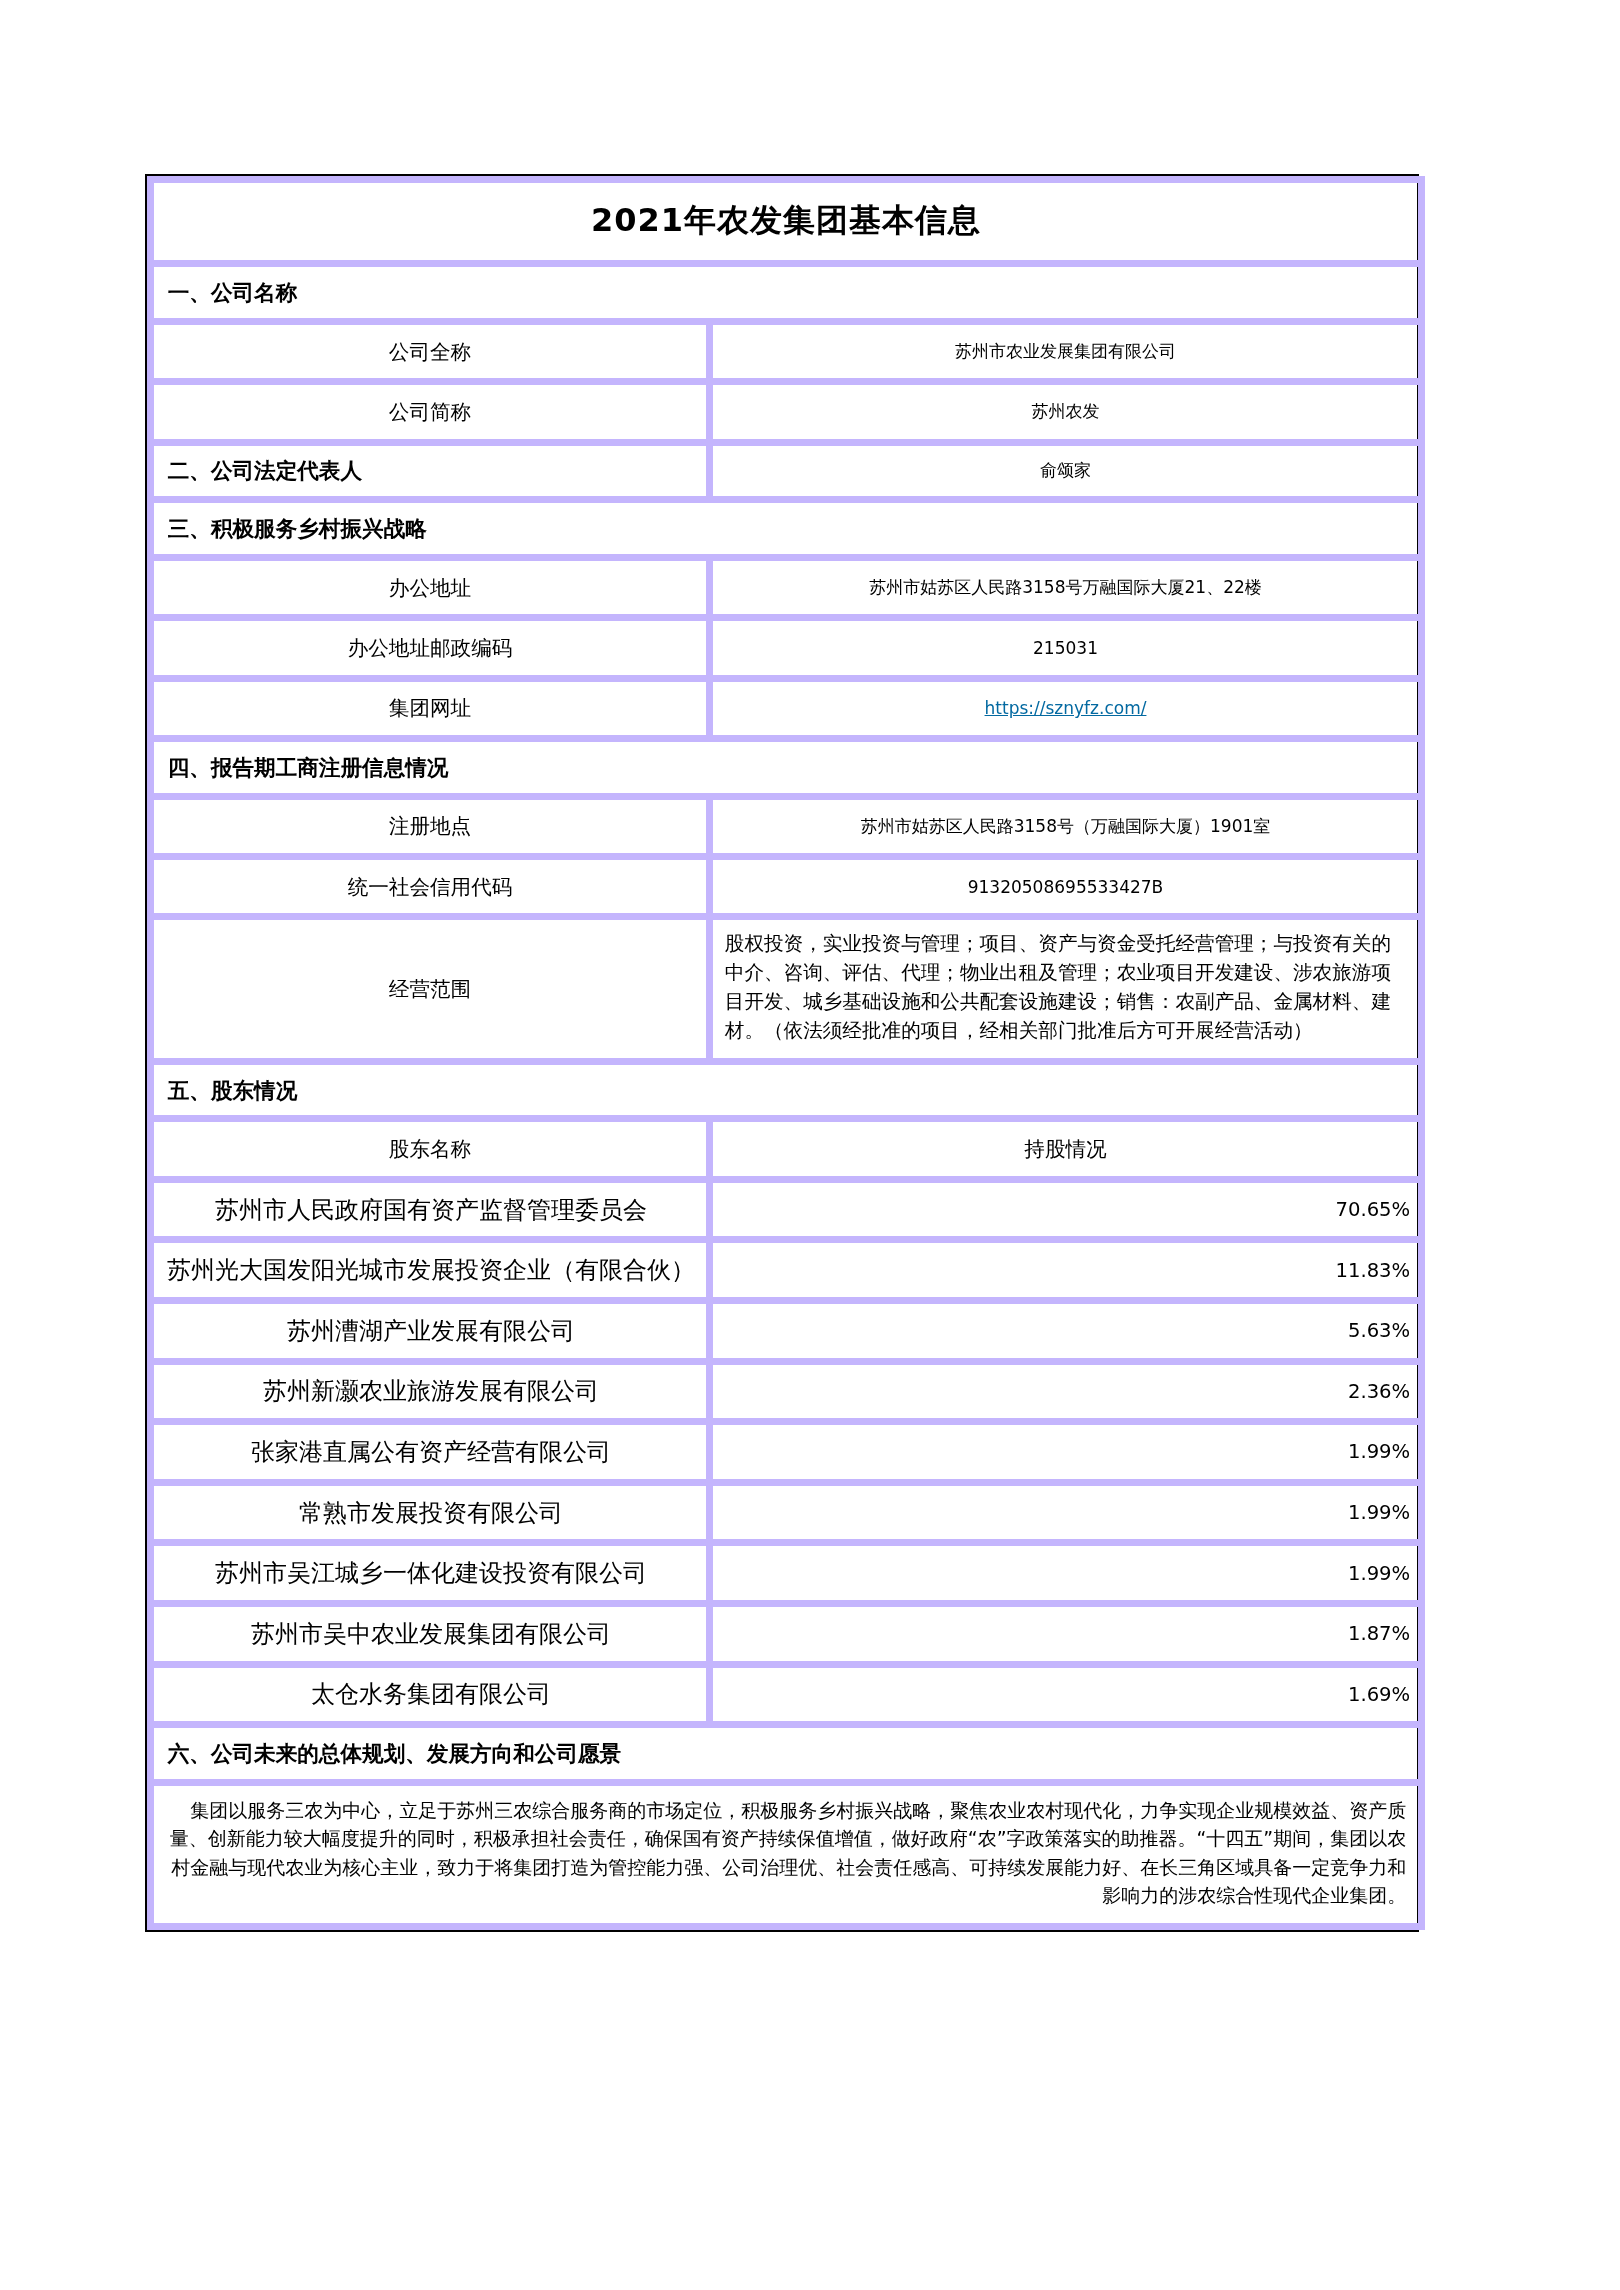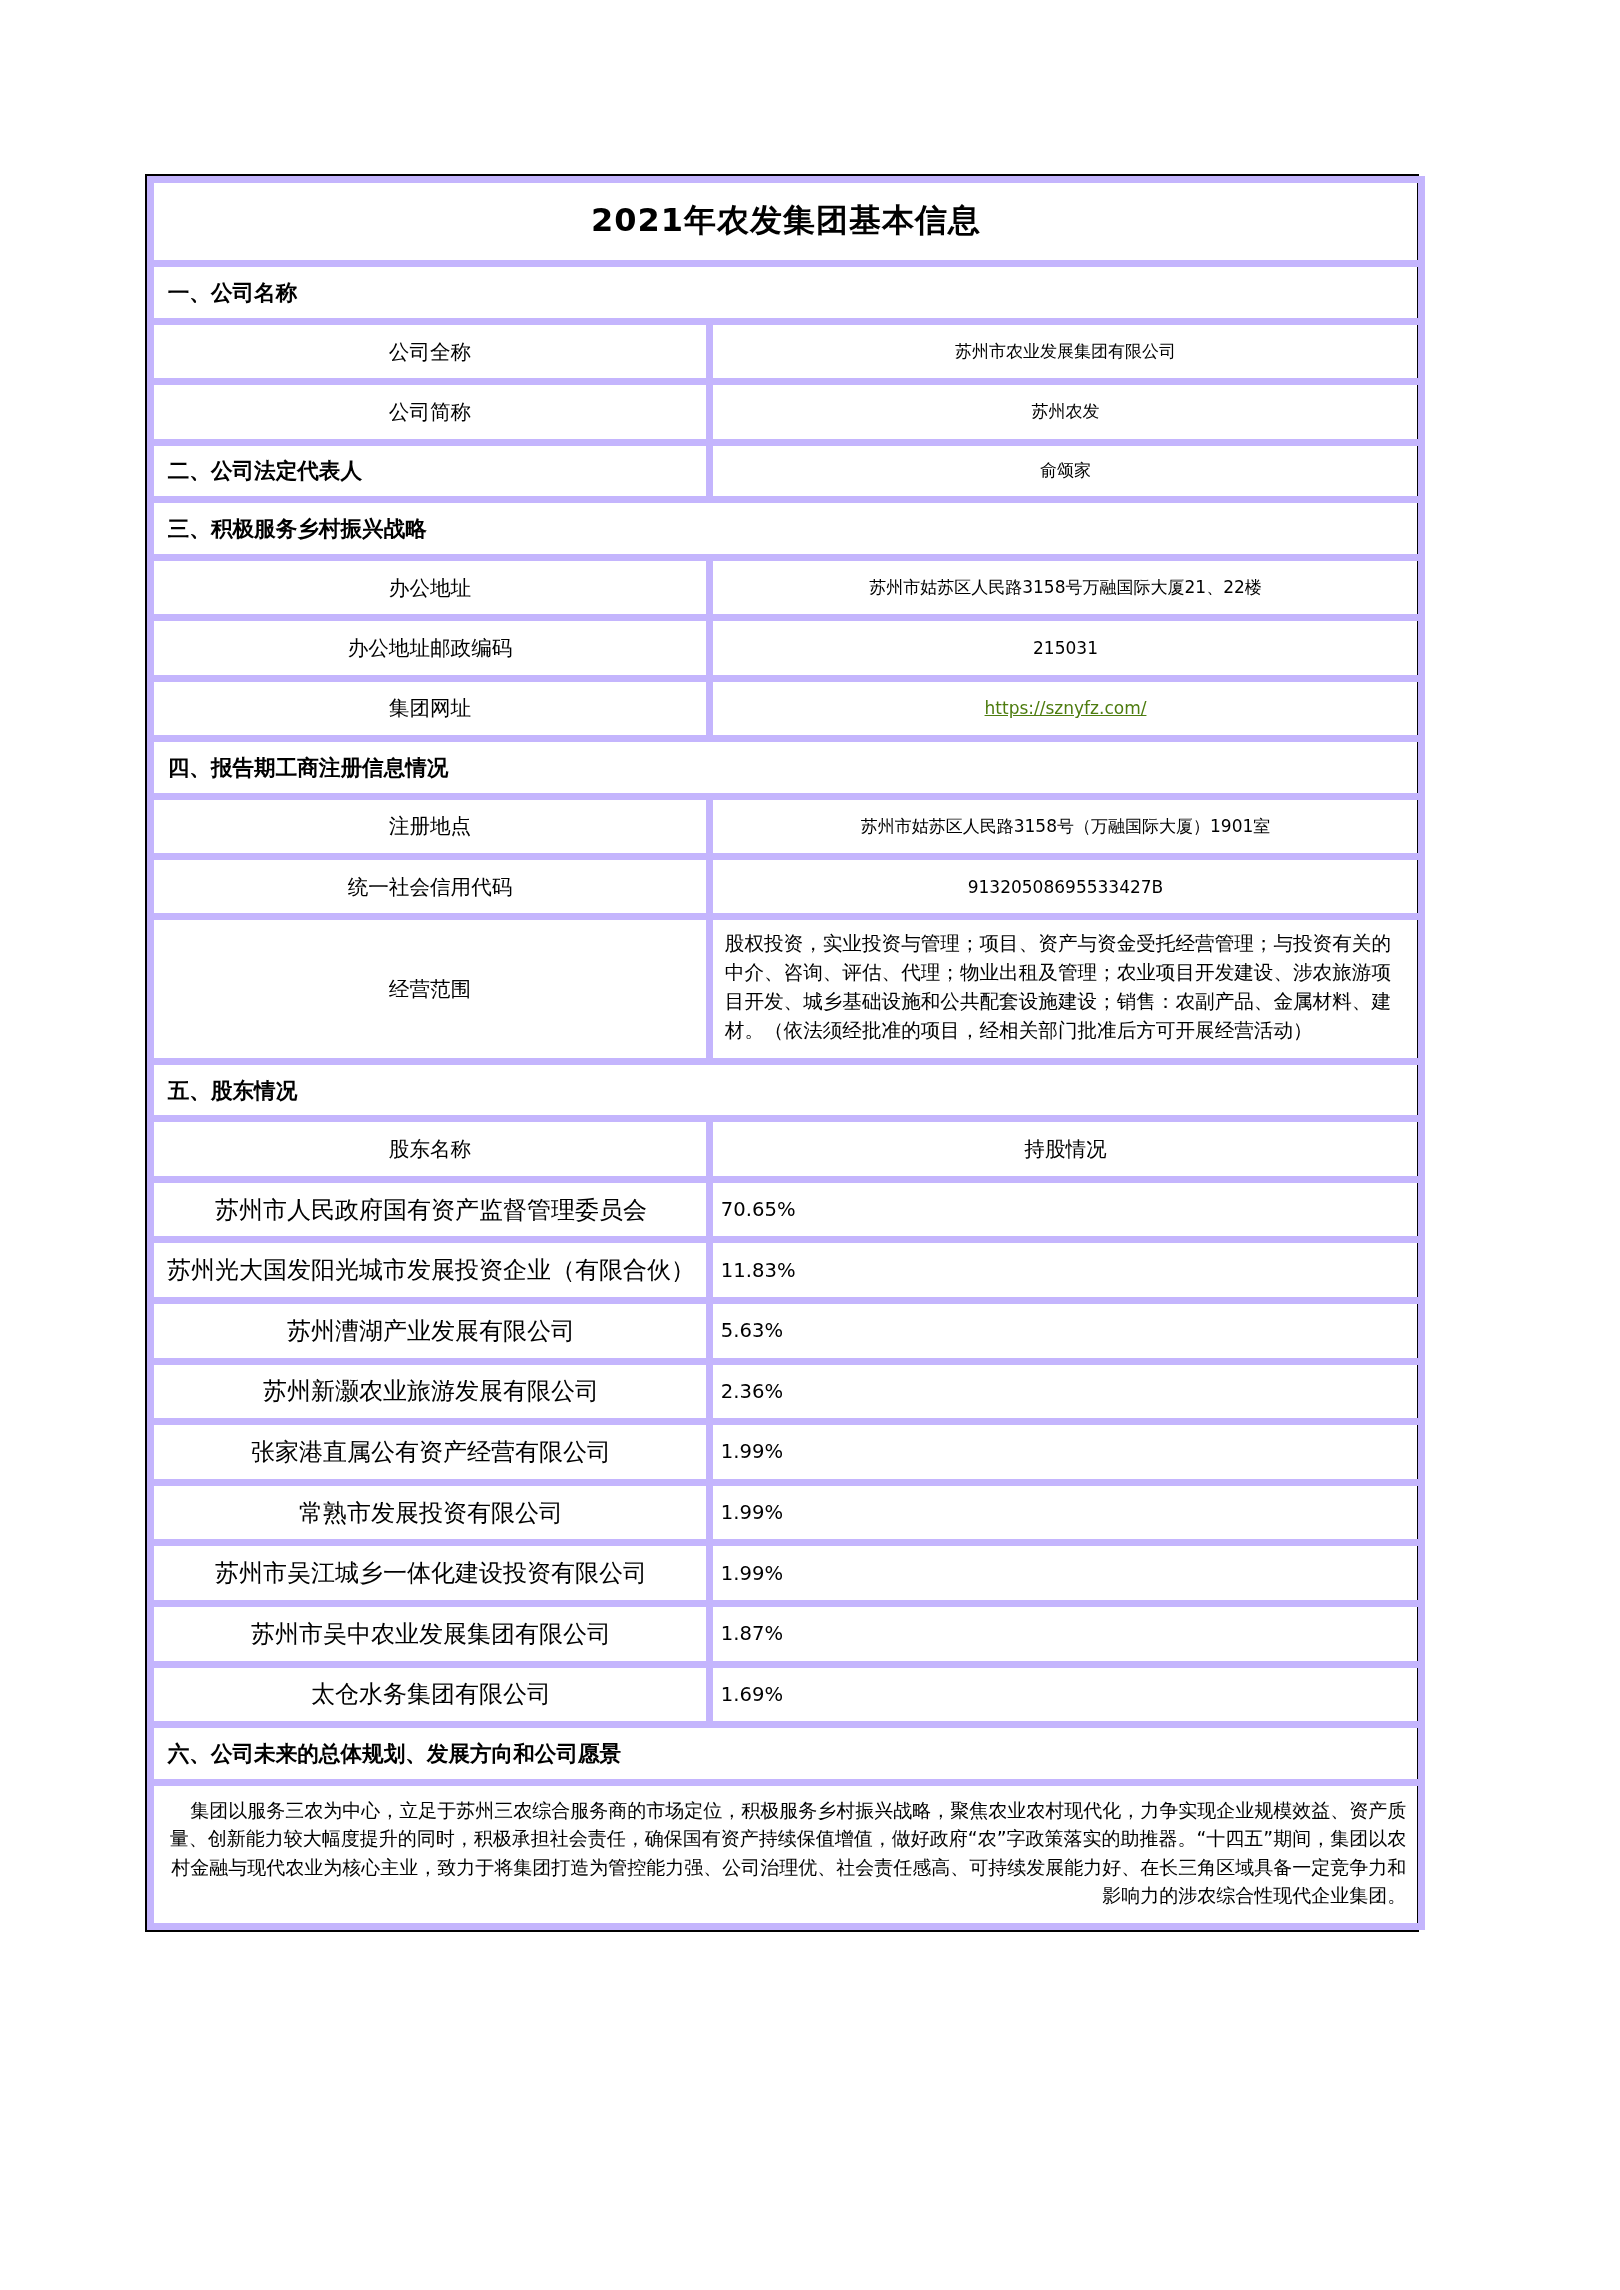--- a/index.html
+++ b/index.html
@@ -58,21 +58,21 @@
     font-size: 20.6px;
     padding: 12.7px 7.8px !important;
   }
   
   .value-cell {
     text-align: center;
     font-size: 17px;
     padding: 12.7px 7.8px !important;
   }
   .link {
-    color: #4d7c0f;
+    color: #0369a1;
     text-decoration: underline;
   }
   .scope-cell {
     text-align: left;
     font-size: 19.6px;
     line-height: 1.48;
     padding: 9.8px 11.8px 11.8px 11.8px !important;
     white-space: pre-wrap;
     margin-left: 24px;
   }
@@ -80,21 +80,21 @@
     text-align: center;
     font-size: 20.6px;
     padding: 12.7px 7.8px !important;
   }
   .shareholder-name {
     text-align: center;
     font-size: 24px;
     padding: 10.8px 7.8px 10.8px 9.8px !important;
   }
   .shareholder-pct {
-    text-align: left;
+    text-align: right;
     font-size: 19.6px;
     padding: 10.8px 7.8px !important;
   }
   .vision-cell {
     text-align: right;
     font-size: 19px;
     line-height: 1.5;
     padding: 9.8px 11.8px 13.7px 11.8px !important;
     white-space: pre-wrap;
     margin-top: 12px;

